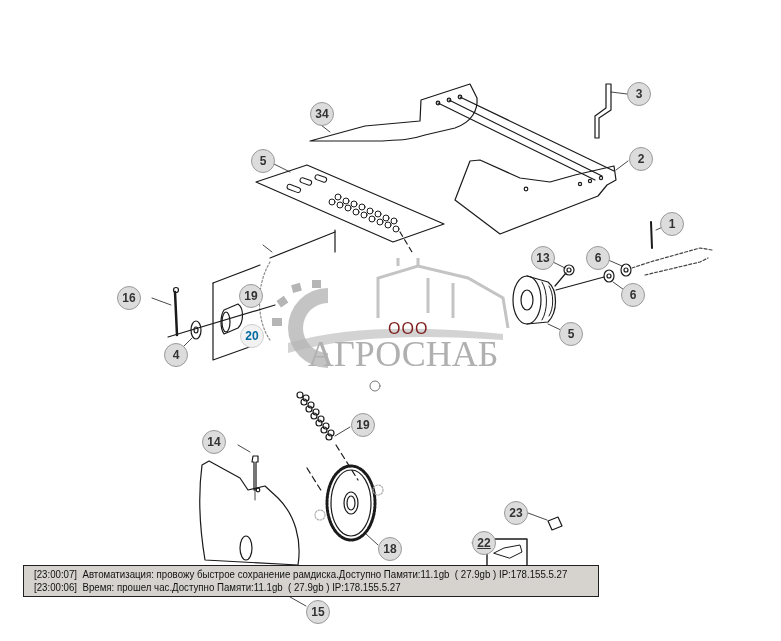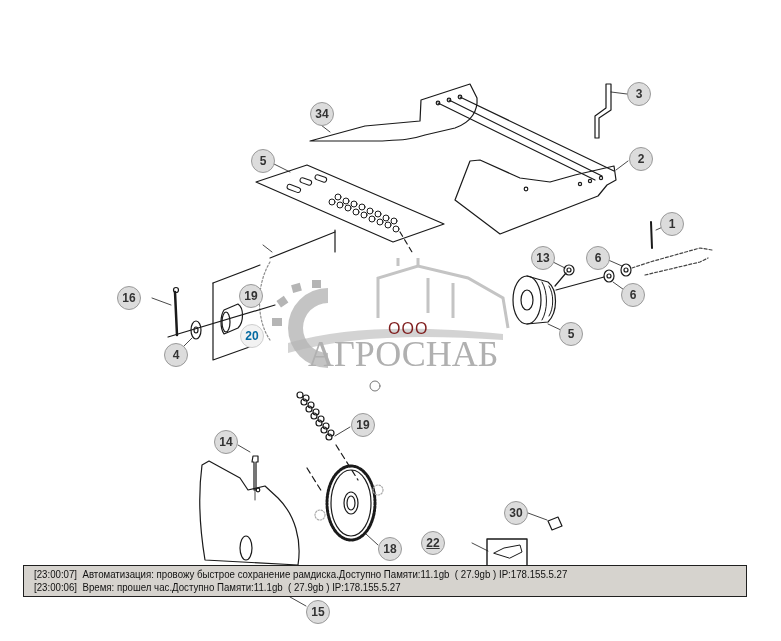--- a/index.html
+++ b/index.html
@@ -5,21 +5,21 @@
   html, body { margin: 0; padding: 0; background: #ffffff; }
   body { width: 781px; height: 641px; position: relative; overflow: hidden; font-family: "Liberation Sans", sans-serif; }
   #diagram { position: absolute; left: 0; top: 0; width: 781px; height: 641px; }
   .callout { position: absolute; width: 24px; height: 24px; margin-left: -12px; margin-top: -12px; border-radius: 50%;
     background: #dcdcdc; border: 1px solid #9a9a9a; box-sizing: border-box; display: flex; align-items: center; justify-content: center;
     font-family: "Liberation Sans", sans-serif; font-weight: bold; font-size: 12px; color: #333; }
   .callout.faded { background: #f2f2f2; border-color: #cfcfcf; color: #0369a1; }
   .watermark { position: absolute; left: 268px; top: 258px; width: 250px; height: 120px; pointer-events: none; }
   .wm-ooo { position: absolute; left: 120px; top: 62px; font-family: "Liberation Sans", sans-serif; font-size: 16px; color: #7f1d1d; letter-spacing: 1px; }
   .wm-name { position: absolute; left: 40px; top: 78px; font-family: "Liberation Serif", serif; font-size: 36px; color: #b0b0b0; letter-spacing: 0px; line-height: 1; }
-  .log { position: absolute; left: 23px; top: 565px; width: 724px; height: 32px; background: #d6d3ce; border: 1px solid #202020; box-sizing: border-box; padding: 2px 0 0 10px; }
+  .log { position: absolute; left: 23px; top: 565px; width: 576px; height: 32px; background: #d6d3ce; border: 1px solid #202020; box-sizing: border-box; padding: 2px 0 0 10px; }
   .log-line { font-family: "Liberation Sans", sans-serif; font-size: 11px; line-height: 13px; color: #111; white-space: pre; transform: scaleX(0.88); transform-origin: left; }
 </style>
 </head>
 <body>
 
 <div id="diagram">
   <svg width="781" height="641" viewBox="0 0 781 641" fill="none" stroke="#1a1a1a" stroke-width="1.2" stroke-linejoin="round" stroke-linecap="round">
 
     <g>
       <path d="M310 141 L365 126 L420 121 L421 100 L470 84 L477 98 C478 110 472 122 455 128 L425 135 C410 140 400 140 380 141 Z"></path>
@@ -211,21 +211,21 @@
     </div>
   <div class="callout" style="left:633px;top:295px;">
       <span>6</span>
     </div>
   <div class="callout" style="left:571px;top:334px;">
       <span>5</span>
     </div>
   <div class="callout" style="left:543px;top:258px;">
       <span>13</span>
     </div>
-  <div class="callout" style="left:226px;top:442px;">
+  <div class="callout" style="left:214px;top:442px;">
       <span>14</span>
     </div>
   <div class="callout" style="left:318px;top:612px;text-align:center;">
       <span>15</span>
     </div>
   <div class="callout" style="left:129px;top:298px;">
       <span>16</span>
     </div>
   <div class="callout" style="left:390px;top:549px;">
       <span>18</span>
@@ -235,24 +235,24 @@
     </div>
   <div class="callout" style="left:251px;top:244px;margin-top:40px;">
       <span>19</span>
     </div>
   <div class="callout faded" style="left:252px;top:336px;">
       <span>20</span>
     </div>
   <div class="callout" style="left:322px;top:114px;">
       <span>34</span>
     </div>
-  <div class="callout" style="left:433px;top:543px;text-decoration:underline;">
+  <div class="callout" style="left:484px;top:543px;text-decoration:underline;">
       <span>22</span>
     </div>
   <div class="callout" style="left:516px;top:513px;">
-      <span>30</span>
+      <span>23</span>
     </div>
 </div>
 
 <div class="log">
   <div class="log-line">[23:00:07]  Автоматизация: провожу быстрое сохранение рамдиска.Доступно Памяти:11.1gb  ( 27.9gb ) IP:178.155.5.27</div>
   <div class="log-line">[23:00:06]  Время: прошел час.Доступно Памяти:11.1gb  ( 27.9gb ) IP:178.155.5.27</div>
 </div>
 
 </body></html>

